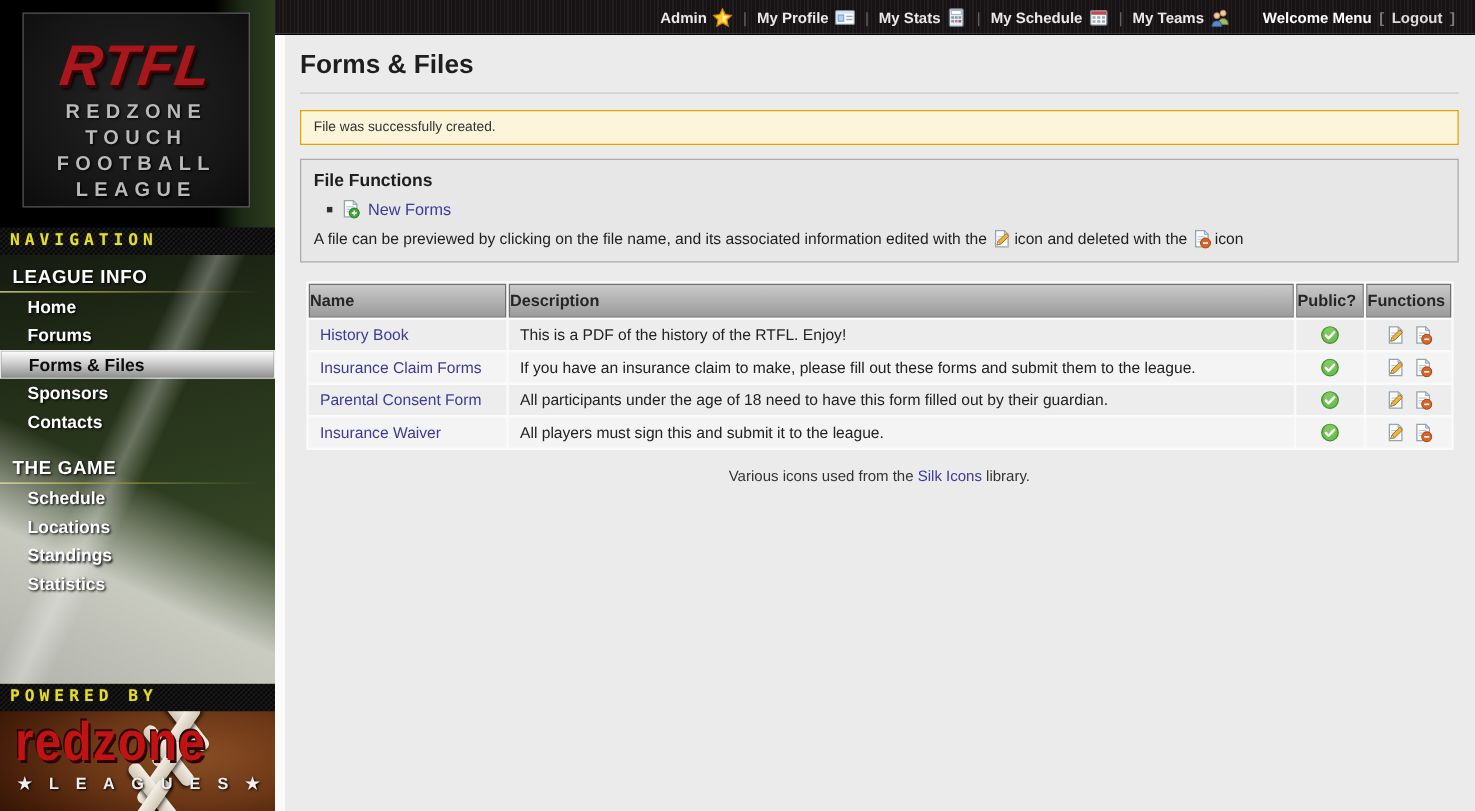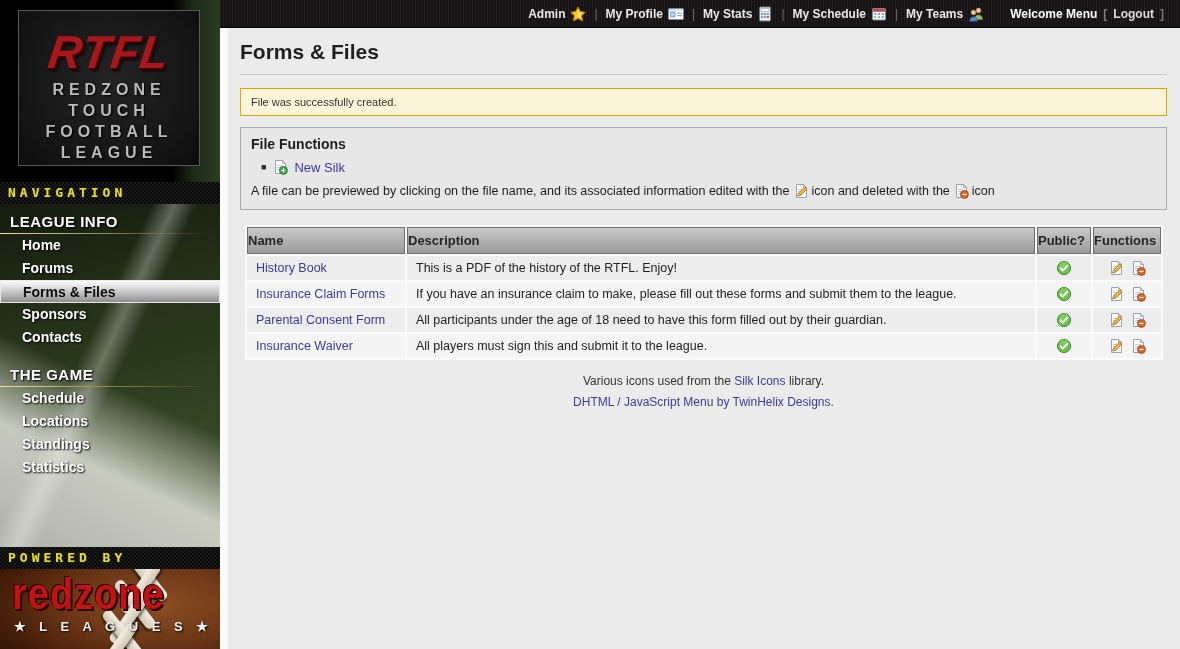--- a/index.html
+++ b/index.html
@@ -260,21 +260,21 @@
 
     <div class="notice">File was successfully created.</div>
 
     <div class="panel">
       <div class="panel-title">File Functions</div>
       <div class="newfile-row">
         <span class="bullet">■</span>
         <svg class="icon16">
             <use href="#sym-page-add"></use>
           </svg>
-        <a class="link" style="font-size:13px;">New Silk</a>
+        <a class="link" style="font-size:13px;">New Forms</a>
       </div>
       <div class="panel-help">
         <span>A file can be previewed by clicking on the file name, and its associated information edited with the</span><svg class="icon16">
             <use href="#sym-page-edit"></use>
           </svg><span>icon and deleted with the</span><svg class="icon16">
             <use href="#sym-page-del"></use>
           </svg><span>icon</span>
       </div>
     </div>
 
@@ -351,18 +351,15 @@
           </td>
         </tr>
       </tbody>
     </table>
 
     <div class="footer-line">
       <span>Various icons used from the</span>
       <a class="link">Silk Icons</a>
       <span>library.</span>
     </div>
-    <div class="footer-line2">
-      <a class="link">DHTML / JavaScript Menu by TwinHelix Designs.</a>
-    </div>
   </div>
 
 </div>
 
 </body></html>

